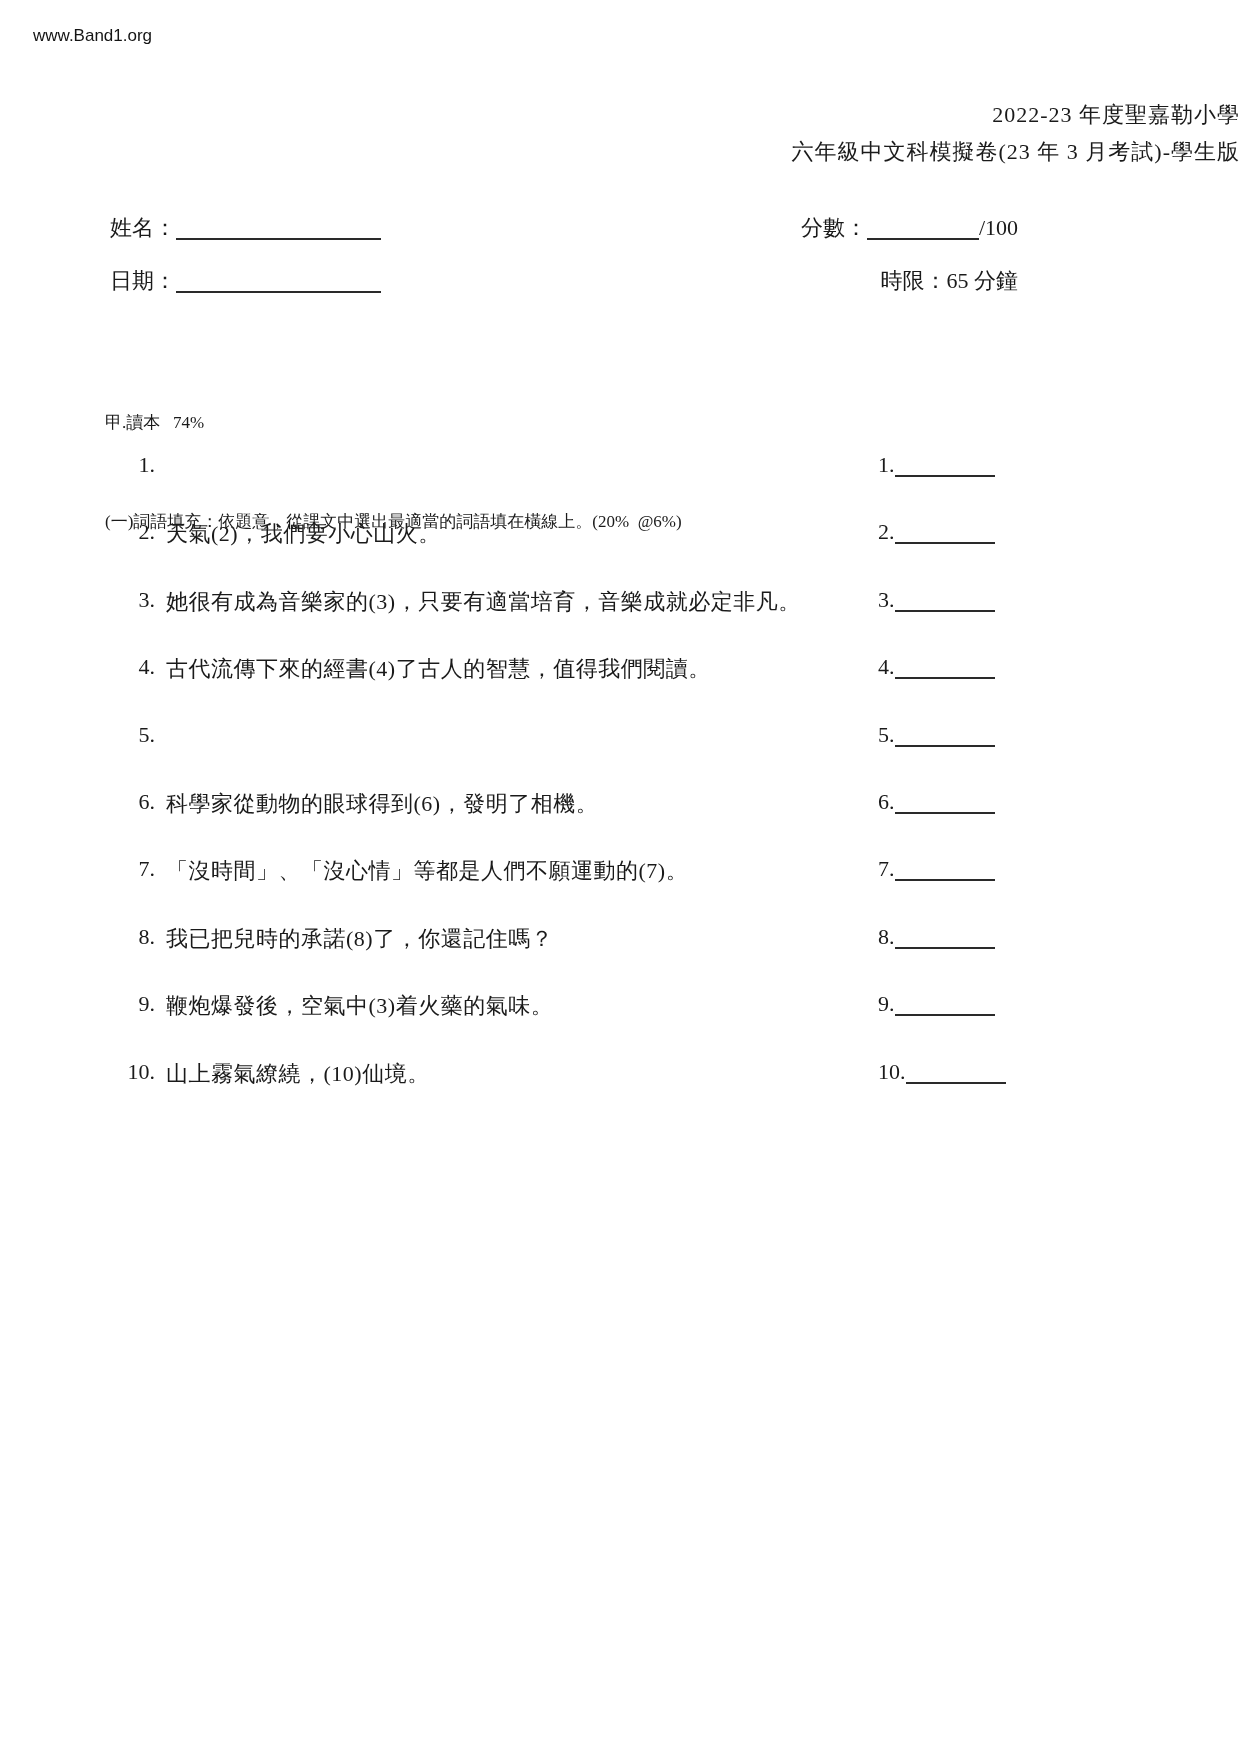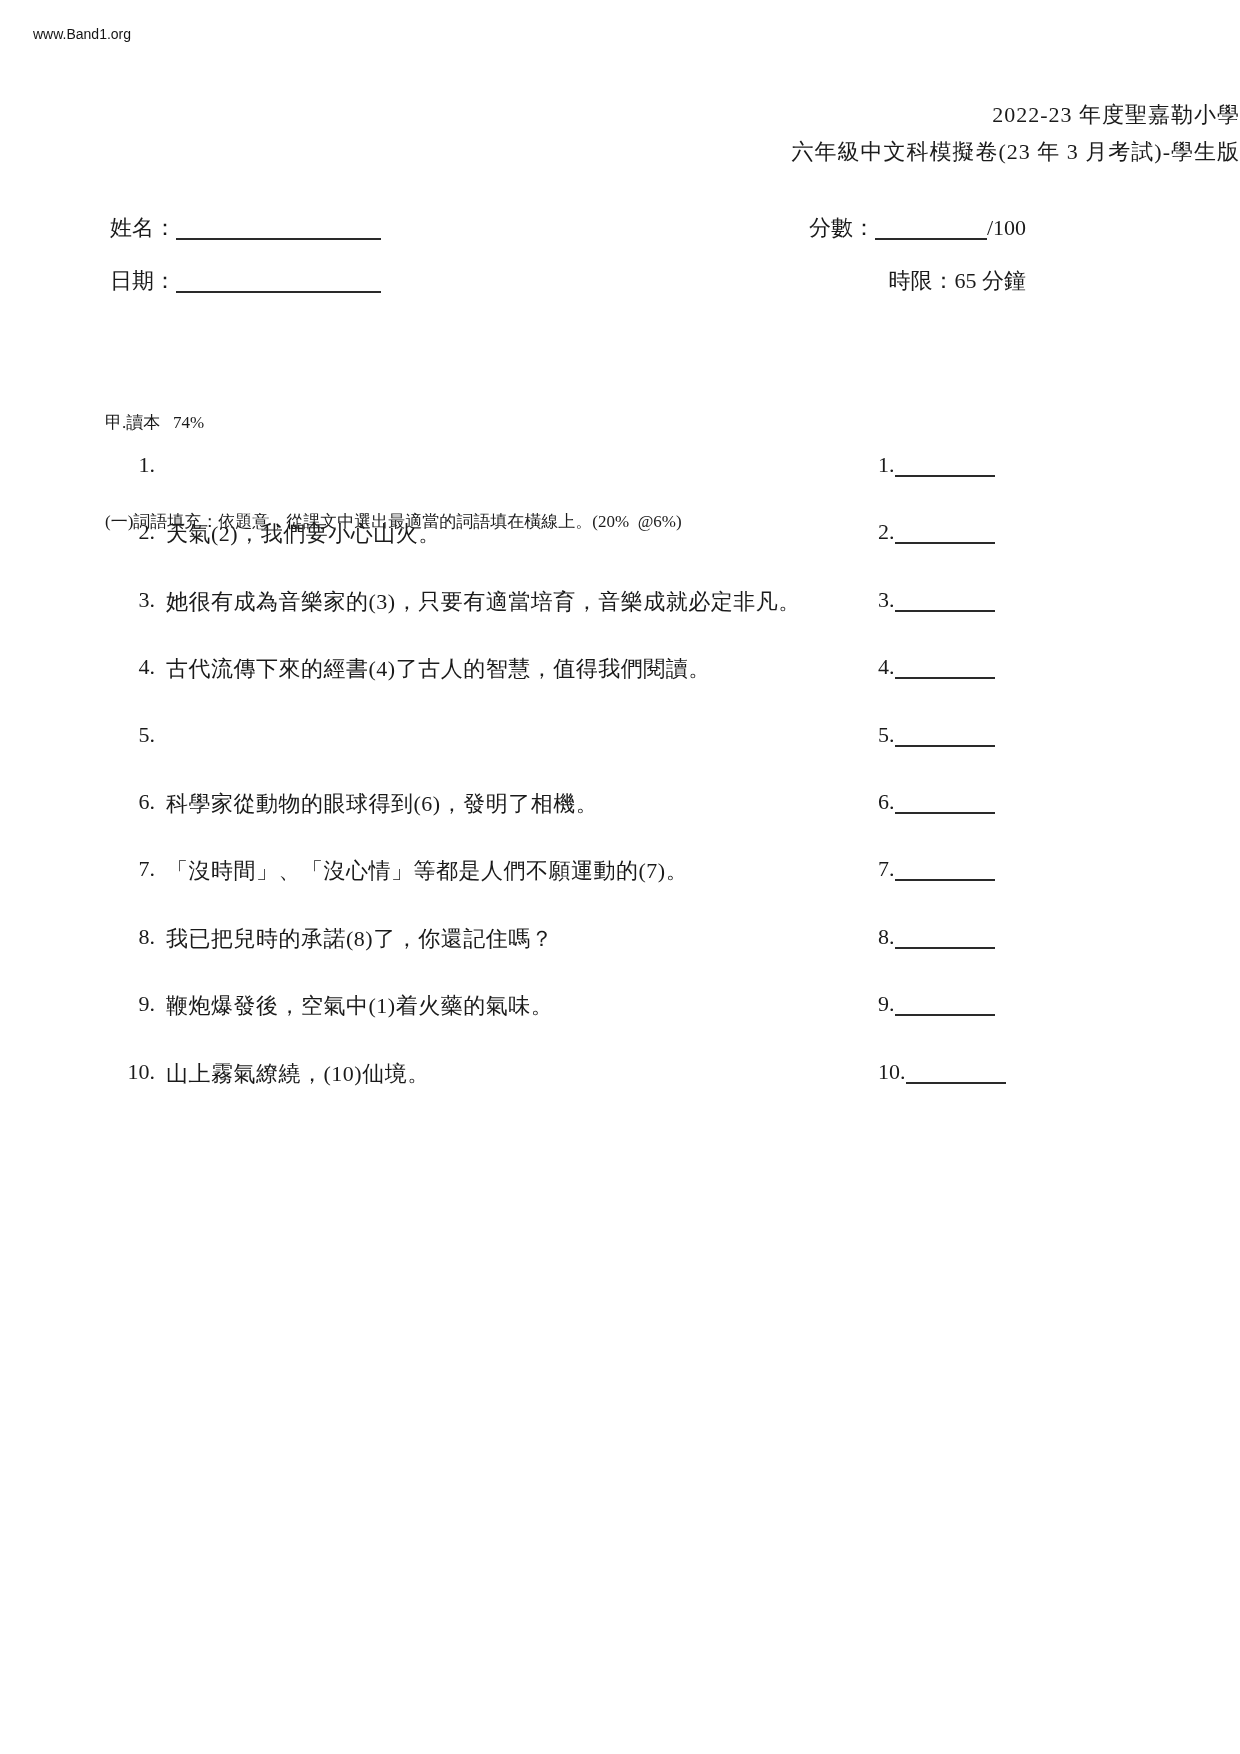--- a/index.html
+++ b/index.html
@@ -16,21 +16,21 @@
     inset: 0;
     width: 1240px;
     height: 1754px;
     background: #ffffff;
     overflow: hidden;
   }
   .watermark {
     position: absolute;
     left: 33px;
     top: 26px;
-    font-size: 14px;
+    font-size: 17px;
     font-family: "Liberation Sans", "DejaVu Sans", sans-serif;
     color: #141414;
   }
   .title-block {
     position: absolute;
     top: 96px;
     left: 0;
     width: 100%;
     text-align: right;
     font-size: 22px;
@@ -40,21 +40,21 @@
   .form-row {
     position: absolute;
     left: 0;
     width: 100%;
     font-size: 22px;
     height: 30px;
   }
   .form-row.row1 { top: 213px; padding-left: 40px; }
   .form-row.row2 { top: 266px; }
   .left-field { position: absolute; left: 110px; top: 0; white-space: pre; }
-  .right-field { position: absolute; right: 214px; top: 0; white-space: pre; text-align: left; }
+  .right-field { position: absolute; right: 222px; top: 0; white-space: pre; text-align: left; }
   .fill-line {
     display: inline-block;
     height: 2px;
     border-bottom: 2px solid #2a2a2a;
     vertical-align: -5px;
   }
   .name-line, .date-line { width: 205px; }
   .score-line { width: 112px; }
   .section {
     position: absolute;
@@ -173,21 +173,21 @@
     </div>
 
     <div class="q-row">
       <span class="q-num">8.</span>
       <span class="q-text">我已把兒時的承諾(8)了，你還記住嗎？</span>
       <span class="q-ans"><span>8.</span><span class="ans-line"></span></span>
     </div>
 
     <div class="q-row">
       <span class="q-num">9.</span>
-      <span class="q-text">鞭炮爆發後，空氣中(1)着火藥的氣味。</span>
+      <span class="q-text">鞭炮爆發後，空氣中(3)着火藥的氣味。</span>
       <span class="q-ans"><span>9.</span><span class="ans-line"></span></span>
     </div>
 
     <div class="q-row">
       <span class="q-num">10.</span>
       <span class="q-text">山上霧氣繚繞，(10)仙境。</span>
       <span class="q-ans"><span>10.</span><span class="ans-line"></span></span>
     </div>
 
   </div>

